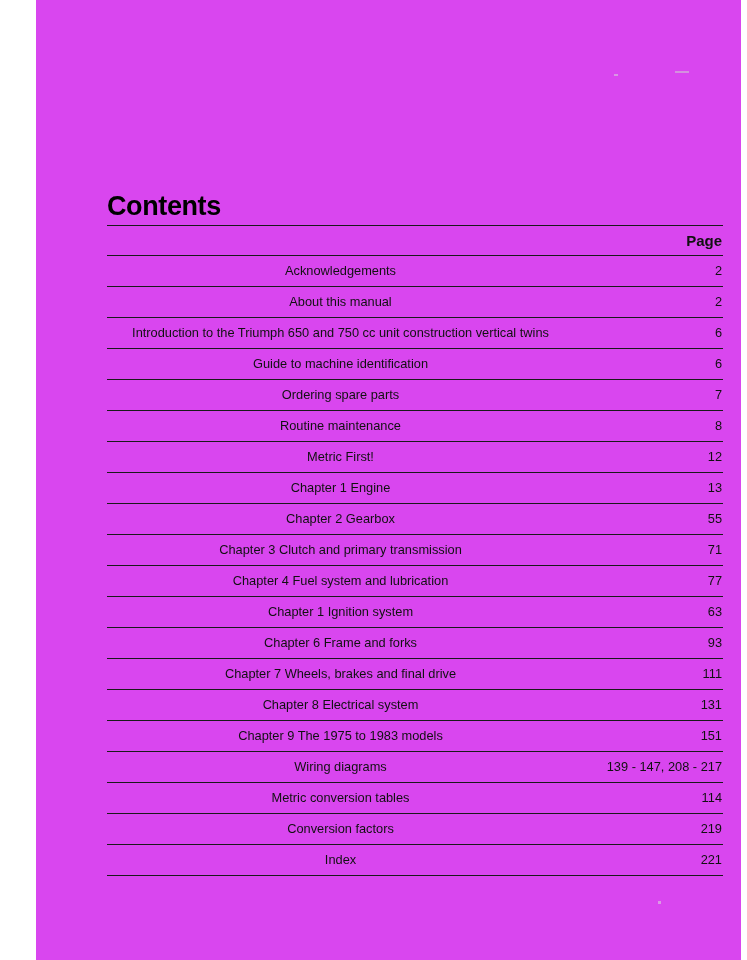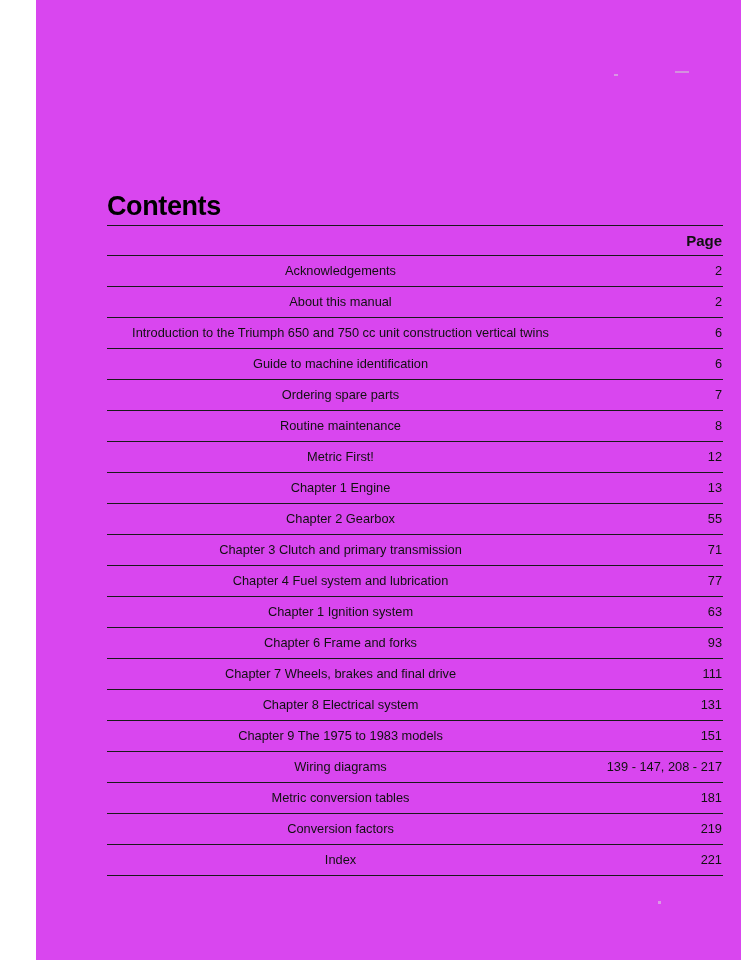--- a/index.html
+++ b/index.html
@@ -184,21 +184,21 @@
           <tr>
             <td class="col-entry">Chapter 9 The 1975 to 1983 models</td>
             <td class="col-page">151</td>
           </tr>
           <tr>
             <td class="col-entry">Wiring diagrams</td>
             <td class="col-page">139 - 147, 208 - 217</td>
           </tr>
           <tr>
             <td class="col-entry">Metric conversion tables</td>
-            <td class="col-page">181</td>
+            <td class="col-page">114</td>
           </tr>
           <tr>
             <td class="col-entry">Conversion factors</td>
             <td class="col-page">219</td>
           </tr>
           <tr>
             <td class="col-entry">Index</td>
             <td class="col-page">221</td>
           </tr>
           <tr class="closing-row">

